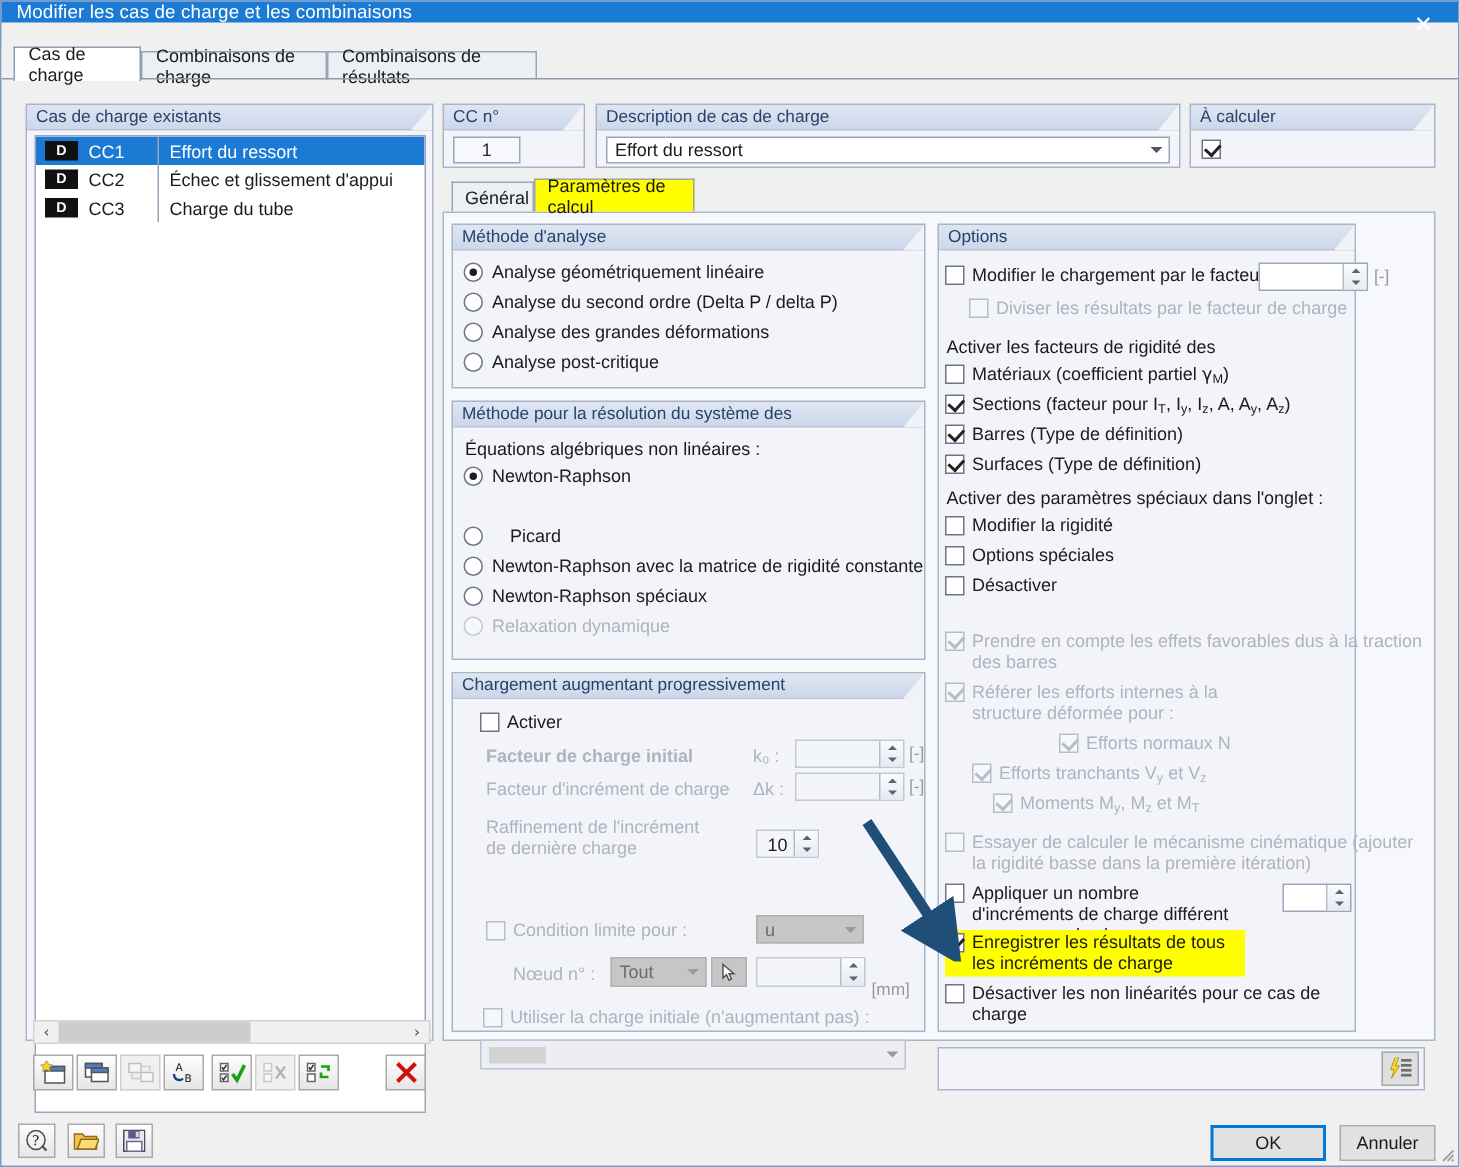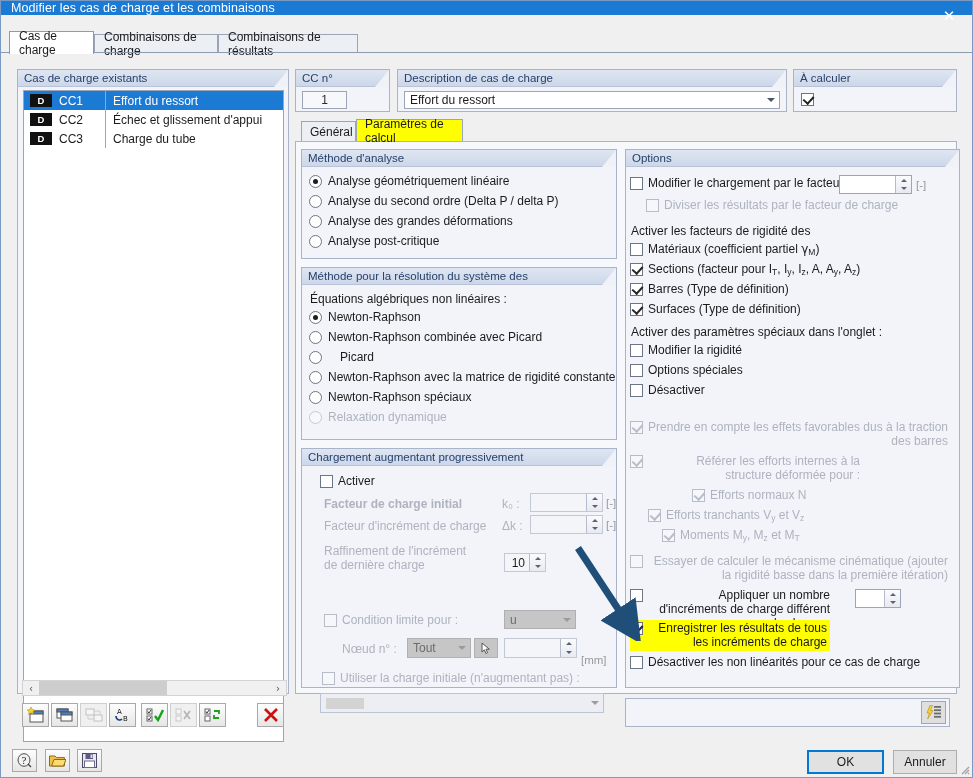--- a/index.html
+++ b/index.html
@@ -341,24 +341,20 @@
     </div>
   </div>
 
   <div class="group" style="left:300px;top:266px;width:316px;height:173px;">
     <div class="ghead">Méthode pour la résolution du système des</div>
     <div class="plaintext" style="left:8px;top:24px;">Équations algébriques non linéaires :</div>
     <div class="rad" style="left:7px;top:42px;">
       <div class="rdo on"></div>
       <span class="lbl">Newton-Raphson</span>
     </div>
-    <div class="rad" style="left:7px;top:62px;">
-      <div class="rdo"></div>
-      <span class="lbl">Newton-Raphson combinée avec Picard</span>
-    </div>
     <div class="rad" style="left:7px;top:82px;gap:12px;">
       <div class="rdo"></div>
       <span class="lbl">Picard</span>
     </div>
     <div class="rad" style="left:7px;top:102px;">
       <div class="rdo"></div>
       <span class="lbl">Newton-Raphson avec la matrice de rigidité constante</span>
     </div>
     <div class="rad" style="left:7px;top:122px;">
       <div class="rdo"></div>
@@ -440,21 +436,21 @@
     <div class="chkrow" style="left:20px;top:222px;">
       <div class="chk dis"></div>
       <span class="lbl dis">Utiliser la charge initiale (n'augmentant pas) :</span>
     </div>
     <div class="combo dis2" style="left:18px;top:244px;width:284px;height:20px;">
       <span style="display:inline-block;width:38px;height:11px;background:#d3d3d3;"></span>
       <span class="arr"></span>
     </div>
   </div>
 
-  <div class="group" style="left:624px;top:148px;width:335px;height:539px;text-align:right;">
+  <div class="group" style="left:624px;top:148px;width:279px;height:539px;">
     <div class="ghead">Options</div>
 
     <div class="chkrow" style="left:4px;top:26px;">
       <div class="chk"></div>
       <span class="lbl">Modifier le chargement par le facteur :</span>
     </div>
     <div class="spin" style="left:213px;top:25px;width:73px;height:19px;">
       <span class="val"></span>
       <div class="btns">
           <div class="up"></div>
@@ -503,21 +499,21 @@
     </div>
 
     <div class="chkrow" style="left:4px;top:270px;width:318px;">
       <div class="chk dis on"></div>
       <span class="lbl dis">Prendre en compte les effets favorables dus à la traction des barres</span>
     </div>
     <div class="chkrow" style="left:4px;top:304px;width:230px;">
       <div class="chk dis on"></div>
       <span class="lbl dis">Référer les efforts internes à la structure déformée pour :</span>
     </div>
-    <div class="chkrow" style="left:22px;top:338px;padding-left:44px;">
+    <div class="chkrow" style="left:36px;top:338px;padding-left:44px;">
       <div class="chk dis on"></div>
       <span class="lbl dis">Efforts normaux N</span>
     </div>
     <div class="chkrow" style="left:22px;top:358px;">
       <div class="chk dis on"></div>
       <span class="lbl dis">Efforts tranchants V<span class="sub">y</span> et V<span class="sub">z</span></span>
     </div>
     <div class="chkrow" style="left:22px;top:378px;padding-left:14px;">
       <div class="chk dis on"></div>
       <span class="lbl dis">Moments M<span class="sub">y</span>, M<span class="sub">z</span> et M<span class="sub">T</span></span>

